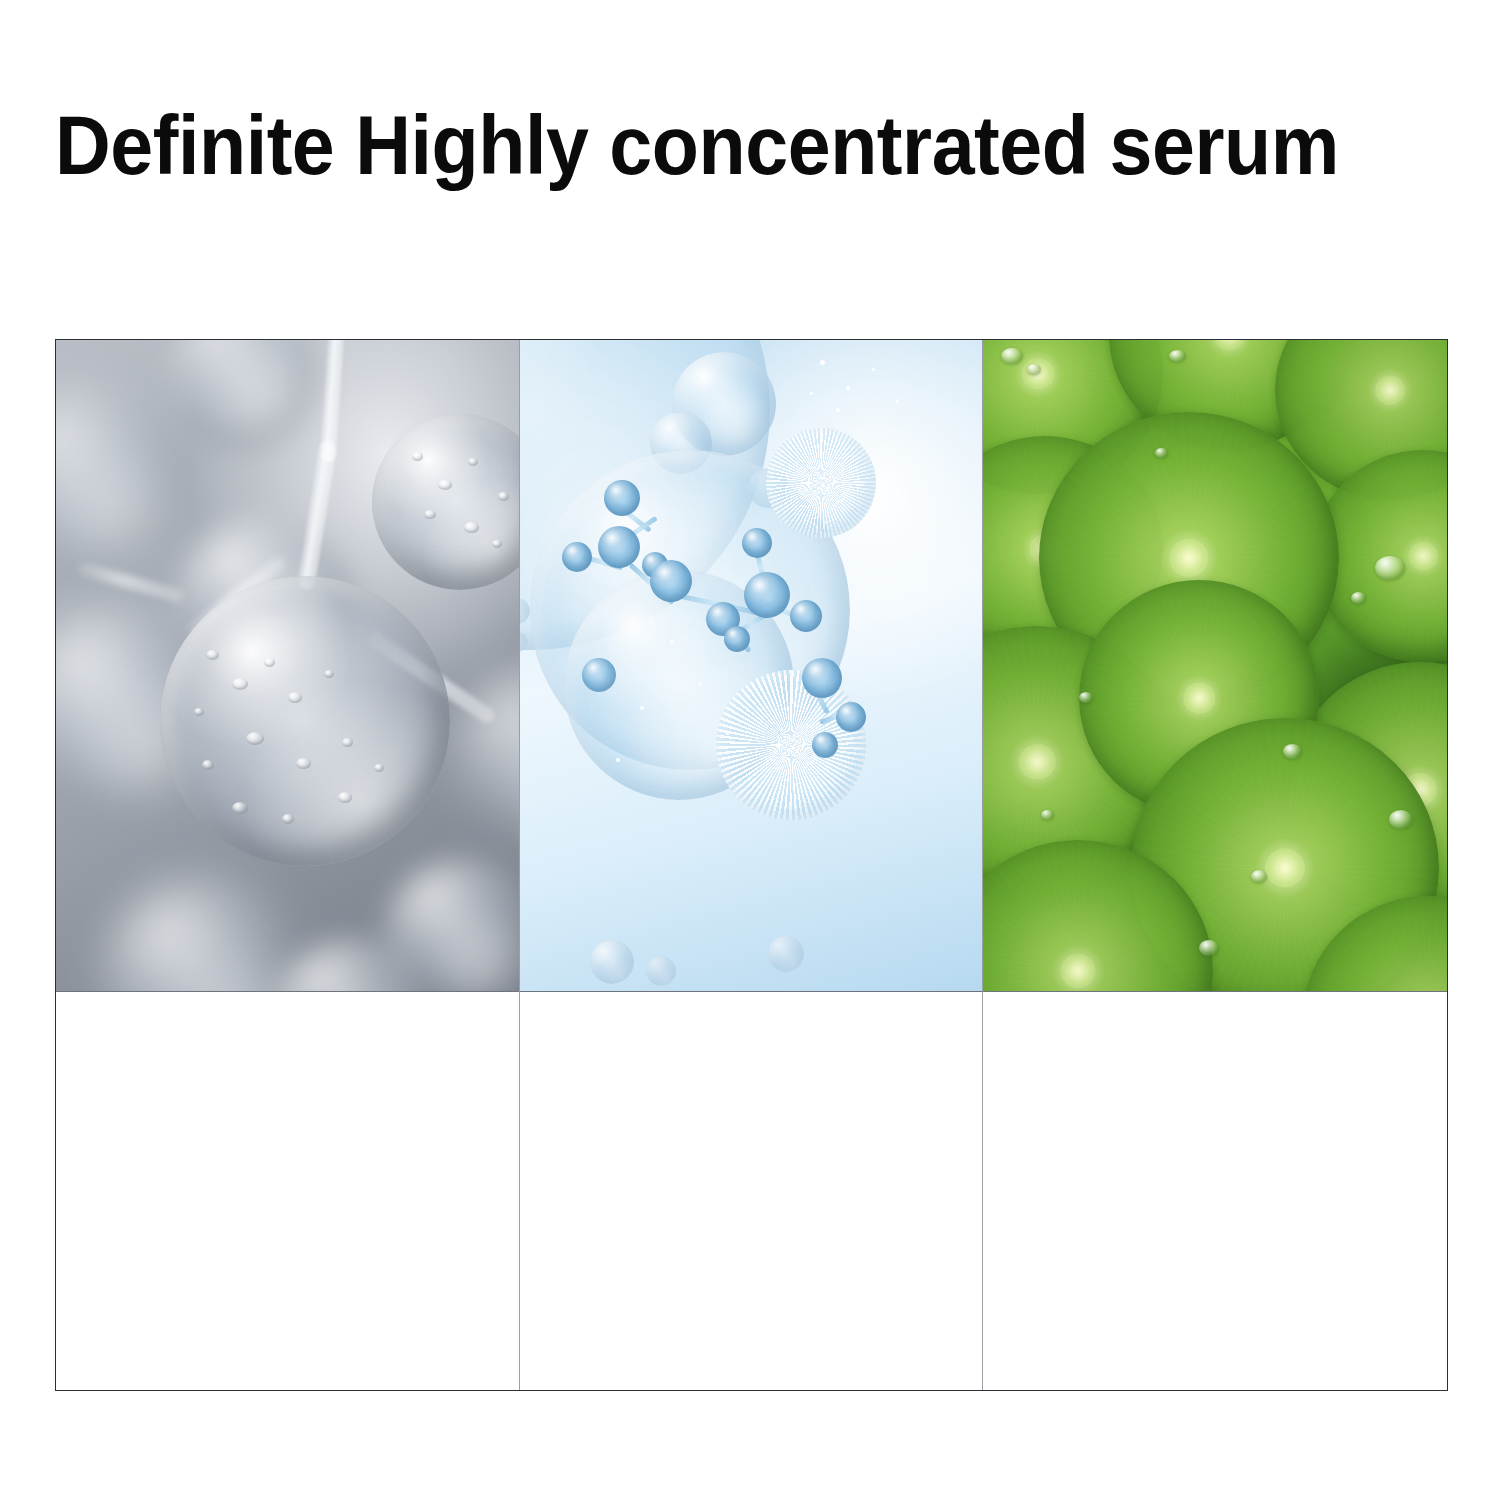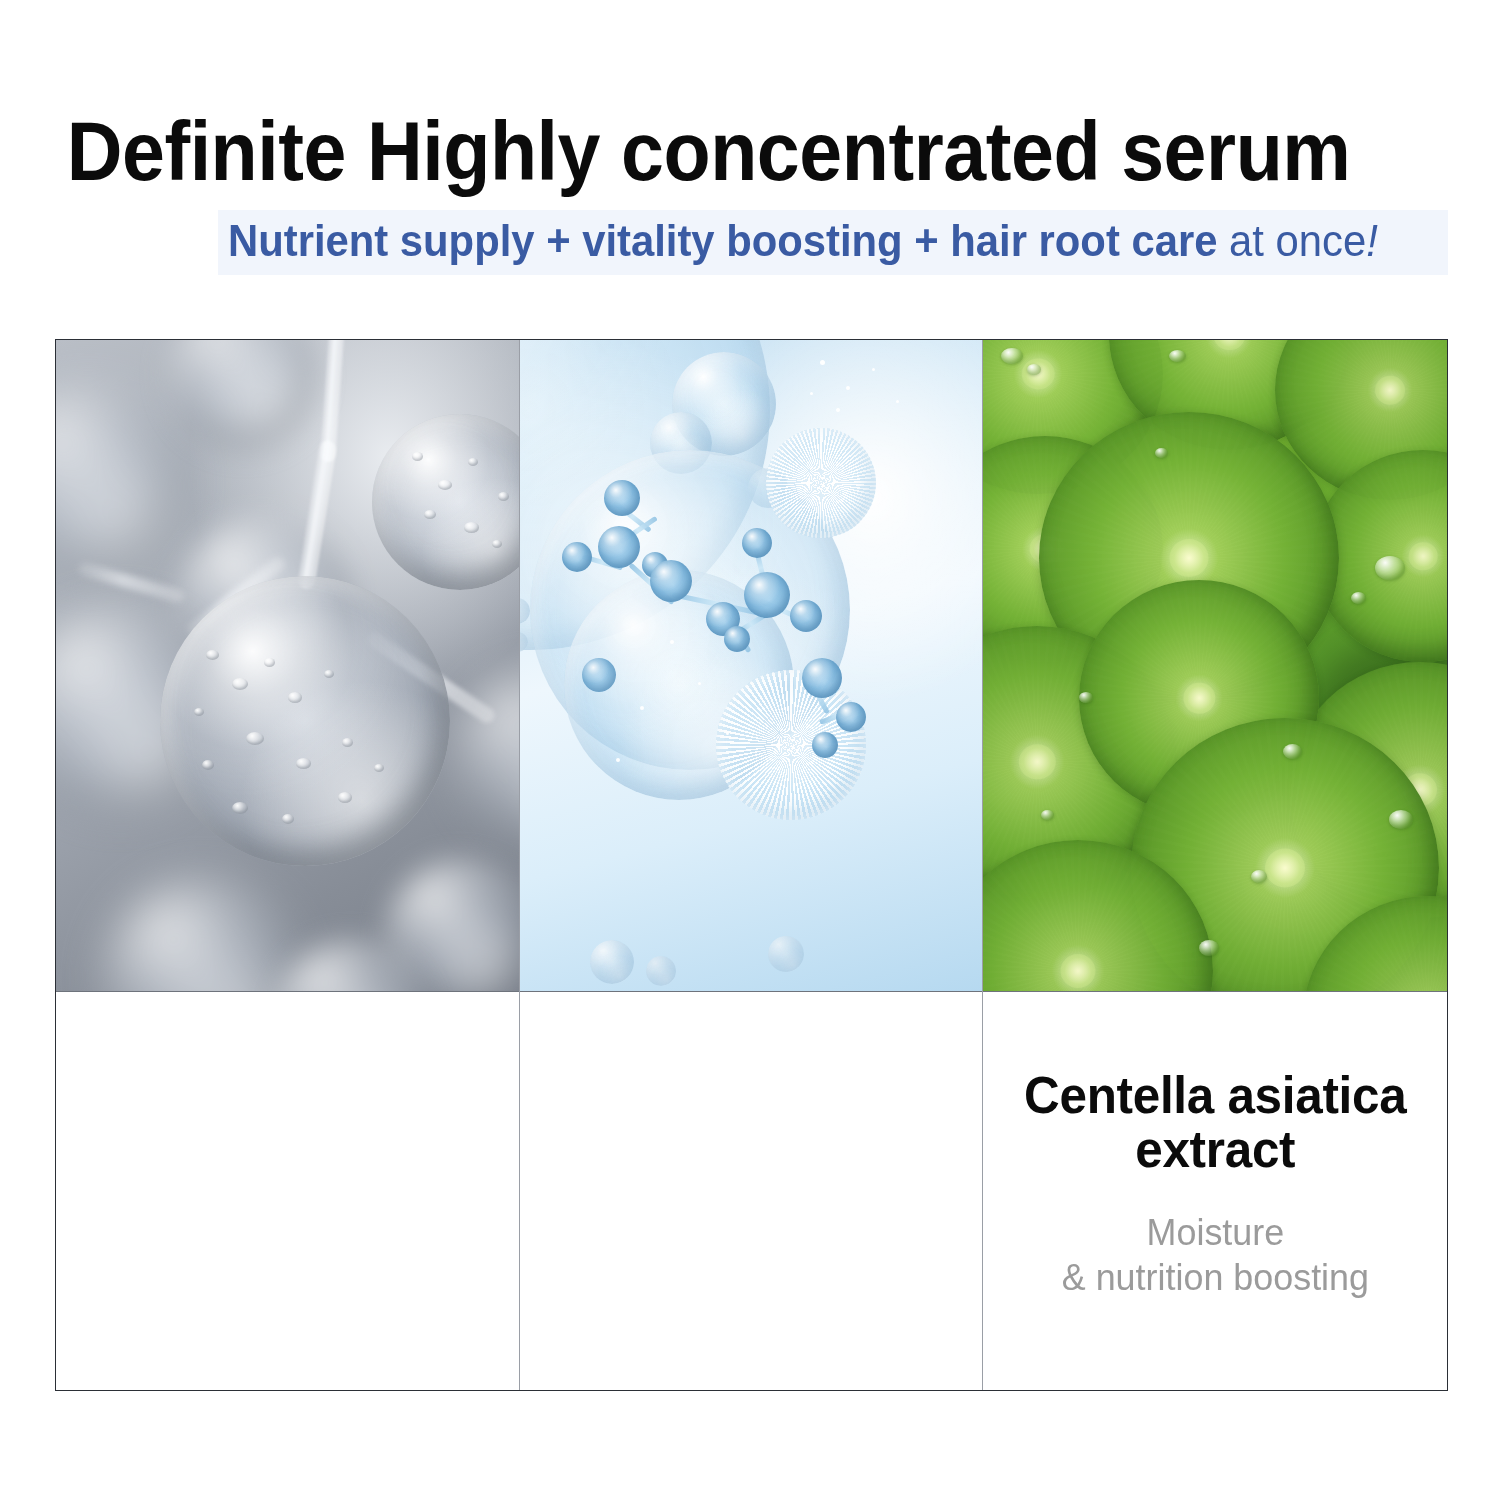--- a/index.html
+++ b/index.html
@@ -19,23 +19,22 @@
     position: relative;
     width: 1500px;
     height: 1500px;
     background: #ffffff;
   }
 
   
   .header {
     position: absolute;
     left: 55px;
-    top: 112px;
+    top: 106px;
     width: 1393px;
-    text-align: right;
   }
 
   .main-title {
     font-size: 83px;
     line-height: 0.96;
     font-weight: 700;
     color: #0b0b0b;
     letter-spacing: -0.5px;
     transform: scaleX(0.93);
     transform-origin: left center;
@@ -252,23 +251,20 @@
   }
 </style>
 </head>
 <body>
 
 <div class="page">
 
   <div class="header">
     <h1 class="main-title">Definite Highly concentrated serum</h1>
 
-    <div class="subtitle-band">
-      <span class="subtitle-line"><span class="subtitle-strong">Nutrient supply + vitality boosting + hair root care</span><span class="subtitle-light"> at once</span><span class="subtitle-bang">!</span></span>
-    </div>
   </div>
 
   <div class="grid">
 
     <div class="col">
       <div class="media">
         <div class="p1">
 
           <div class="sph blur-lg" style="left:-60px; top:46px;  width:190px; height:190px; opacity:.75;"></div>
           <div class="sph blur-md" style="left:112px; top:-40px; width:150px; height:150px; opacity:.65;"></div>
@@ -413,26 +409,16 @@
           <div class="wdrop" style="left:368px; top:252px; width:15px; height:12px;"></div>
           <div class="wdrop" style="left:300px; top:404px; width:19px; height:15px;"></div>
           <div class="wdrop" style="left:268px; top:530px; width:16px; height:13px;"></div>
           <div class="wdrop" style="left:406px; top:470px; width:24px; height:19px;"></div>
           <div class="wdrop" style="left:96px;  top:352px; width:14px; height:11px;"></div>
           <div class="wdrop" style="left:216px; top:600px; width:20px; height:16px;"></div>
           <div class="wdrop" style="left:58px;  top:470px; width:13px; height:10px;"></div>
         </div>
       </div>
 
-      <div class="caption">
-        <div class="cap-title">
-          <div>Centella asiatica</div>
-          <div>extract</div>
-        </div>
-        <div class="cap-desc">
-          <div>Moisture</div>
-          <div>&amp; nutrition boosting</div>
-        </div>
-      </div>
     </div>
 
   </div>
 </div>
 
 </body></html>

